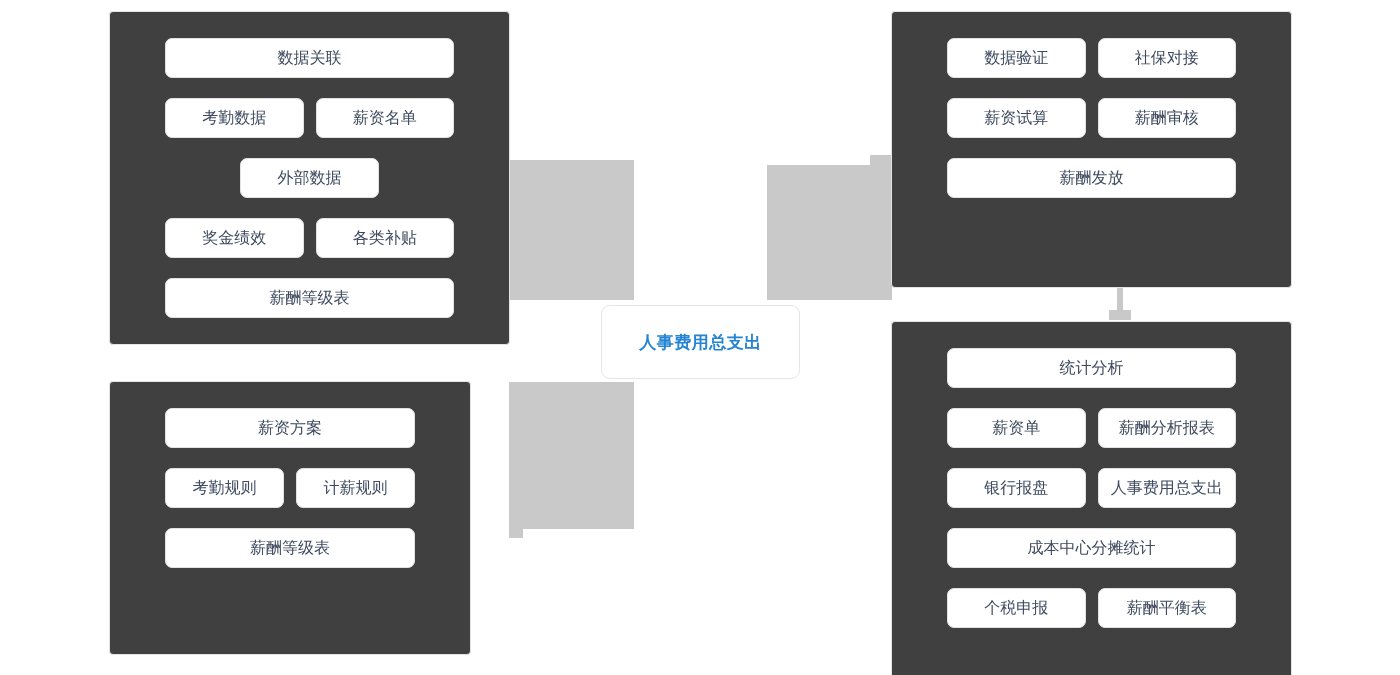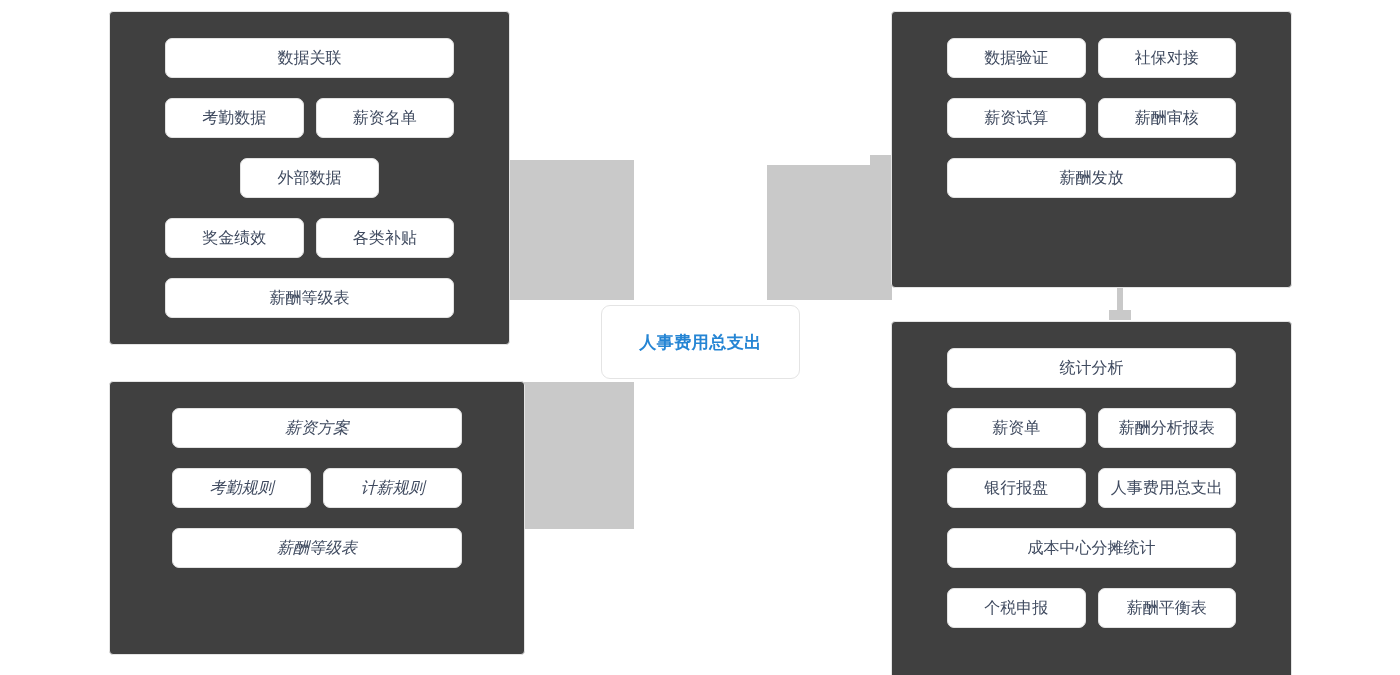--- a/index.html
+++ b/index.html
@@ -134,21 +134,21 @@
         <div class="node half">各类补贴</div>
       </div>
 
       <div class="row">
         <div class="node wide">薪酬等级表</div>
       </div>
 
     </div>
   </div>
 
-  <div class="panel" style="left:109px; top:381px; width:416px; height:274px;font-style:italic;">
+  <div class="panel" style="left:109px; top:381px; width:362px; height:274px;">
     <div class="panel-inner">
 
       <div class="row">
         <div class="node wide">薪资方案</div>
       </div>
 
       <div class="row">
         <div class="node half">考勤规则</div>
         <div class="node half">计薪规则</div>
       </div>

